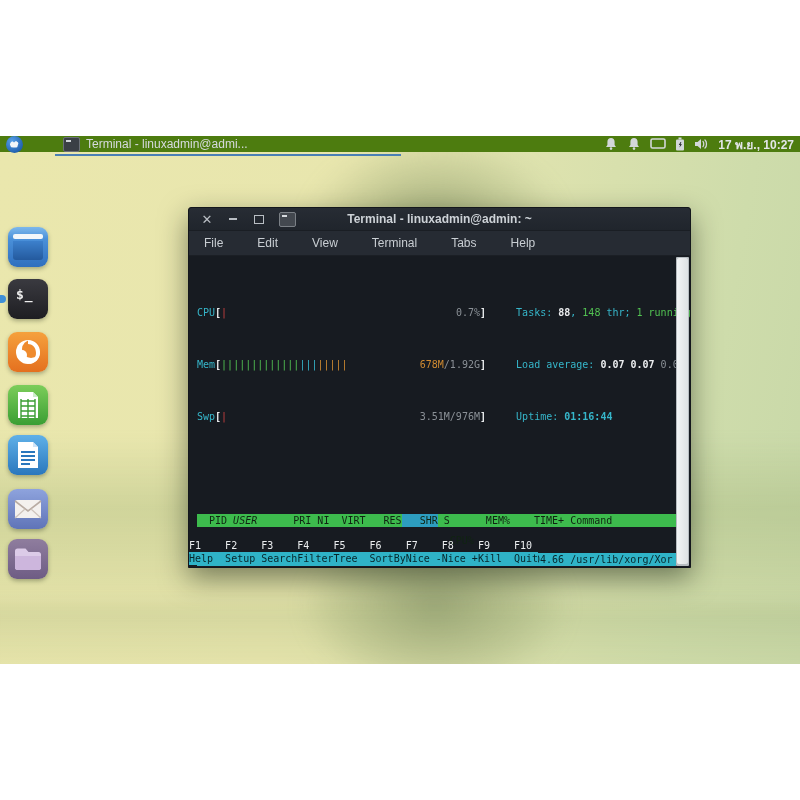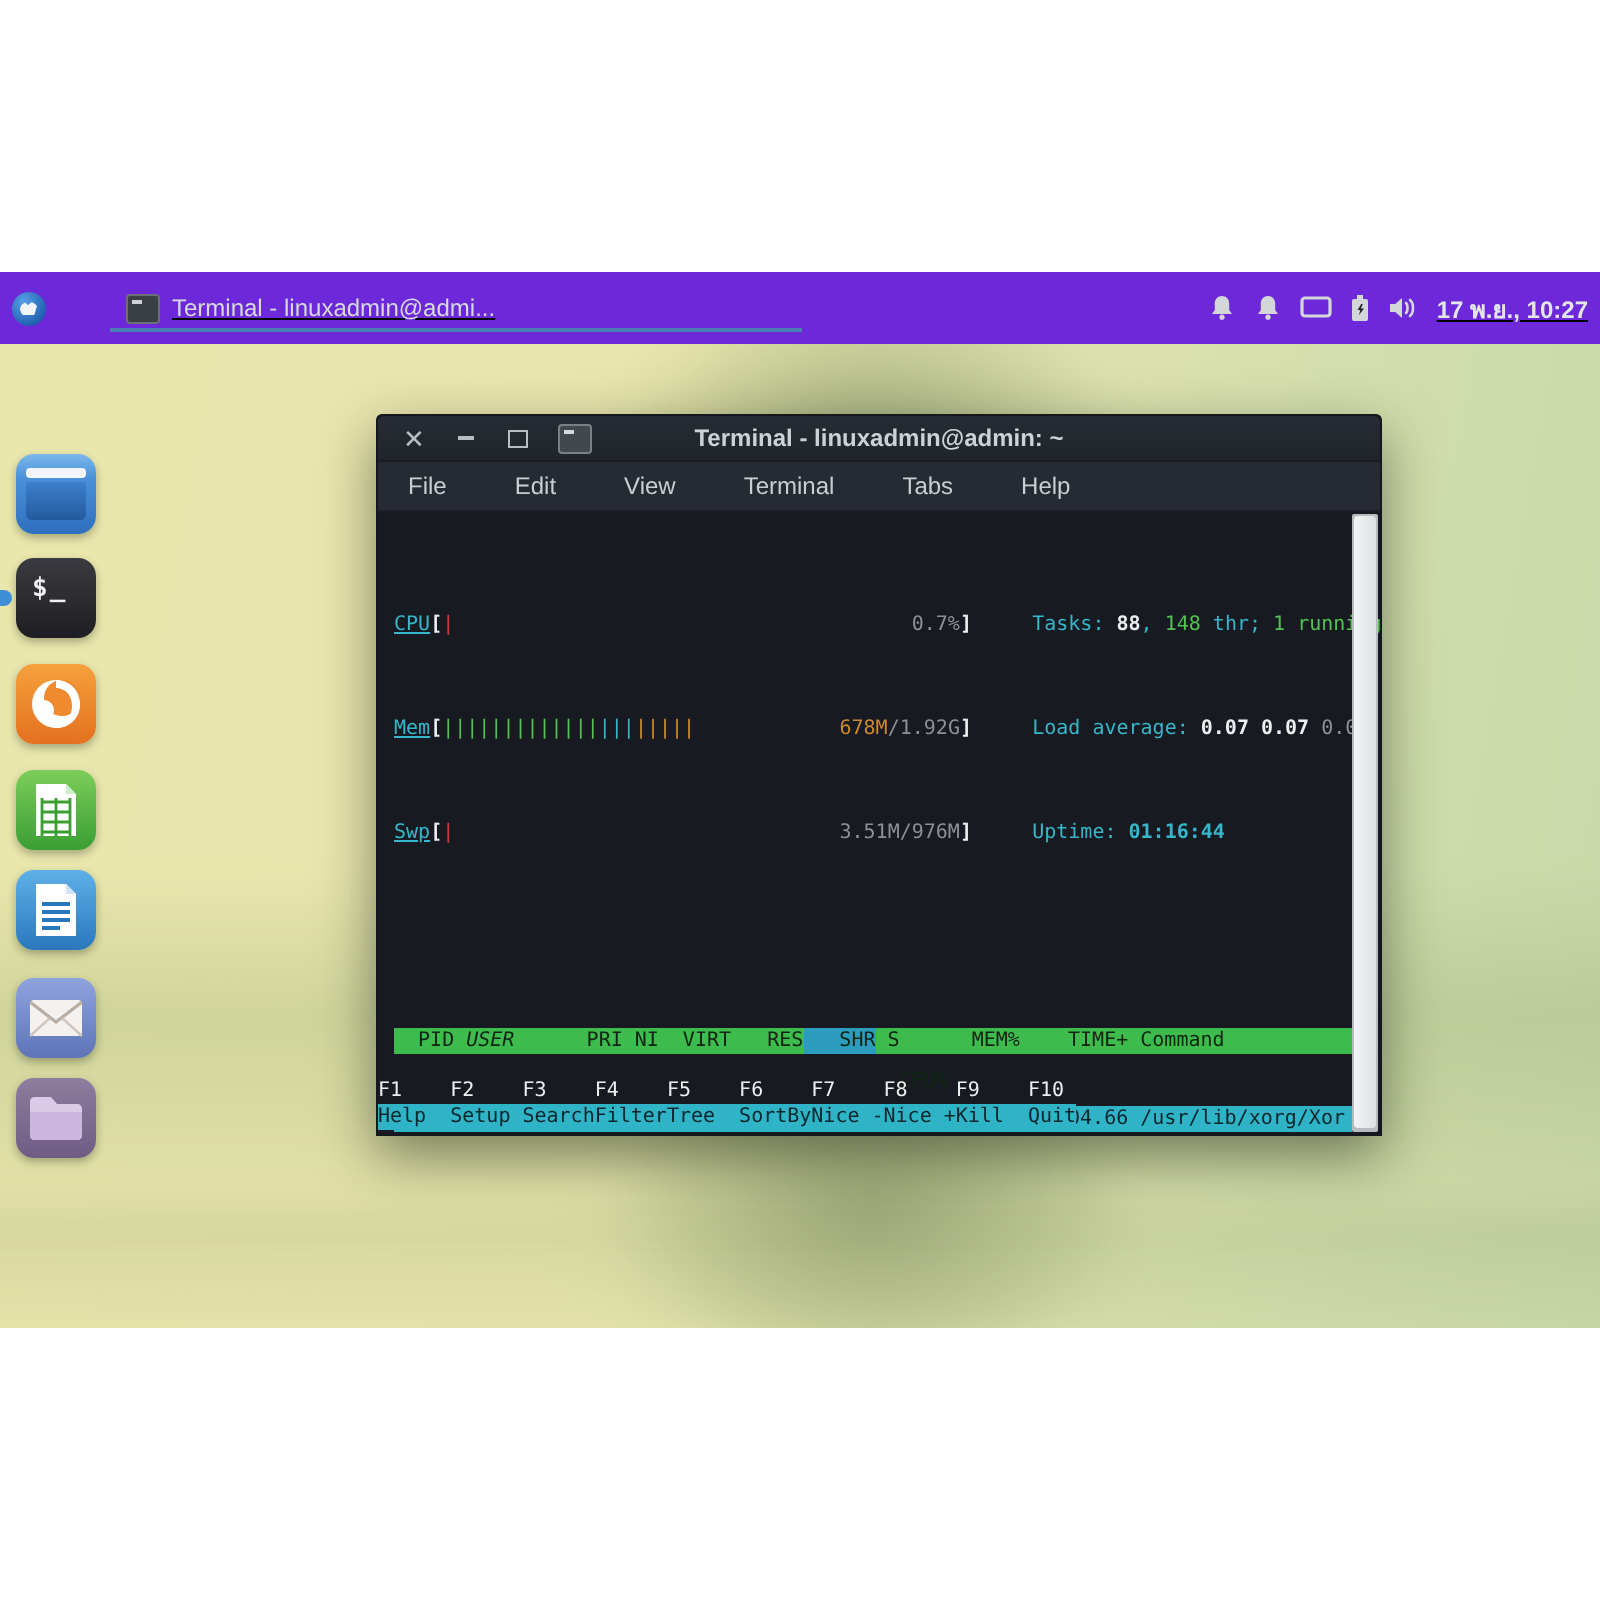--- a/index.html
+++ b/index.html
@@ -9,21 +9,21 @@
   .desktop{position:absolute;left:0;top:136px;width:800px;height:528px;overflow:hidden;
     background:linear-gradient(100deg,#eae7ad 0%,#e8e6ae 40%,#dde2ae 62%,#cedcab 85%,#c8d8a8 100%);}
   .wp-blob{position:absolute;border-radius:50%;filter:blur(10px);}
   .tree-top{left:300px;top:0px;width:270px;height:200px;background:radial-gradient(closest-side,rgba(110,128,84,.65),rgba(140,155,105,.25) 70%,transparent);}
   .tree-mid{left:345px;top:150px;width:180px;height:160px;background:radial-gradient(closest-side,rgba(105,122,80,.5),transparent);}
   .water-band{left:-40px;top:300px;width:880px;height:180px;border-radius:0;background:linear-gradient(180deg,rgba(170,185,125,.0),rgba(160,178,120,.35) 40%,rgba(190,198,140,.25) 80%,rgba(215,216,155,.15));filter:blur(6px);}
   .reflection{left:300px;top:380px;width:270px;height:180px;background:radial-gradient(closest-side,rgba(100,118,76,.55),rgba(130,148,98,.25) 70%,transparent);}
   .shore{left:-20px;top:470px;width:860px;height:70px;border-radius:0;background:linear-gradient(180deg,rgba(150,165,110,.25),rgba(225,222,160,.1));filter:blur(8px);}
 
   
-  .panel{position:absolute;left:0;top:136px;width:800px;height:36px;background:#6d28d9;display:flex;align-items:center;z-index:30;text-decoration:underline;}
+  .panel{position:absolute;left:0;top:136px;width:800px;height:16px;background:#4d7c0f;display:flex;align-items:center;z-index:30;}
   .menu-btn{width:22px;height:22px;margin-left:3px;display:flex;align-items:center;justify-content:center;cursor:pointer;}
   .menu-btn .orb{width:17px;height:17px;border-radius:50%;background:radial-gradient(circle at 35% 30%,#58a0e8,#1f5fae 75%);position:relative;}
   .menu-btn .orb::after{content:"";position:absolute;left:4px;top:5px;width:9px;height:7px;background:#f2f5f8;border-radius:60% 60% 50% 50%;clip-path:polygon(0 35%,25% 0,50% 30%,75% 0,100% 35%,85% 100%,15% 100%);}
   .task-item{display:flex;align-items:center;gap:6px;margin-left:30px;height:24px;position:relative;padding:0 8px;min-width:330px;cursor:pointer;}
   .task-item .underline{position:absolute;left:0;bottom:0;width:100%;height:2px;background:#4a7fb5;}
   .mini-term{width:15px;height:13px;background:#3a3f45;border:1px solid #6b7076;border-radius:2px;position:relative;}
   .mini-term::after{content:"";position:absolute;left:2px;top:2px;width:5px;height:2px;background:#cfd3d6;}
   .task-label{color:#d6dade;font-size:12px;white-space:nowrap;}
   .spacer{flex:1;}
   .tray{display:flex;align-items:center;gap:9px;margin-right:8px;}
@@ -57,21 +57,21 @@
   .tb-icon::after{content:"";position:absolute;left:2px;top:2px;width:5px;height:2px;background:#d6dade;}
   .wtitle{position:absolute;left:0;right:0;text-align:center;color:#cdd2d7;font-size:12px;font-weight:bold;pointer-events:none;}
   .menubar{height:24px;background:#262b33;display:flex;align-items:center;padding-left:8px;gap:20px;border-bottom:1px solid #1b1f25;}
   .menu-item{color:#c9ced3;font-size:12px;padding:2px 7px;border-radius:2px;cursor:pointer;}
 
   
   .content{flex:1;position:relative;background:#171b21;overflow:hidden;}
   .term{position:absolute;left:0;top:0;right:14px;bottom:0;padding:11px 0 0 8px;font-family:"DejaVu Sans Mono",monospace;font-size:10px;line-height:13px;color:#c9cdd1;white-space:pre;}
   .tline{height:13px;display:flex;}
   .meter{display:inline-flex;}
-  .mlabel{color:#36b6ca;text-decoration:underline;}
+  .mlabel{color:#36b6ca;}
   .brk{color:#eceef0;font-weight:bold;}
   .meter-in{display:inline-flex;width:43ch;justify-content:space-between;}
   .bars{display:inline-flex;}
   .r{color:#c94040;}
   .g{color:#52c252;}
   .c{color:#36b6ca;}
   .o{color:#cf8a31;}
   .dim{color:#8b9197;}
   .b{color:#eceef0;font-weight:bold;}
   .bc{color:#36b6ca;font-weight:bold;}

